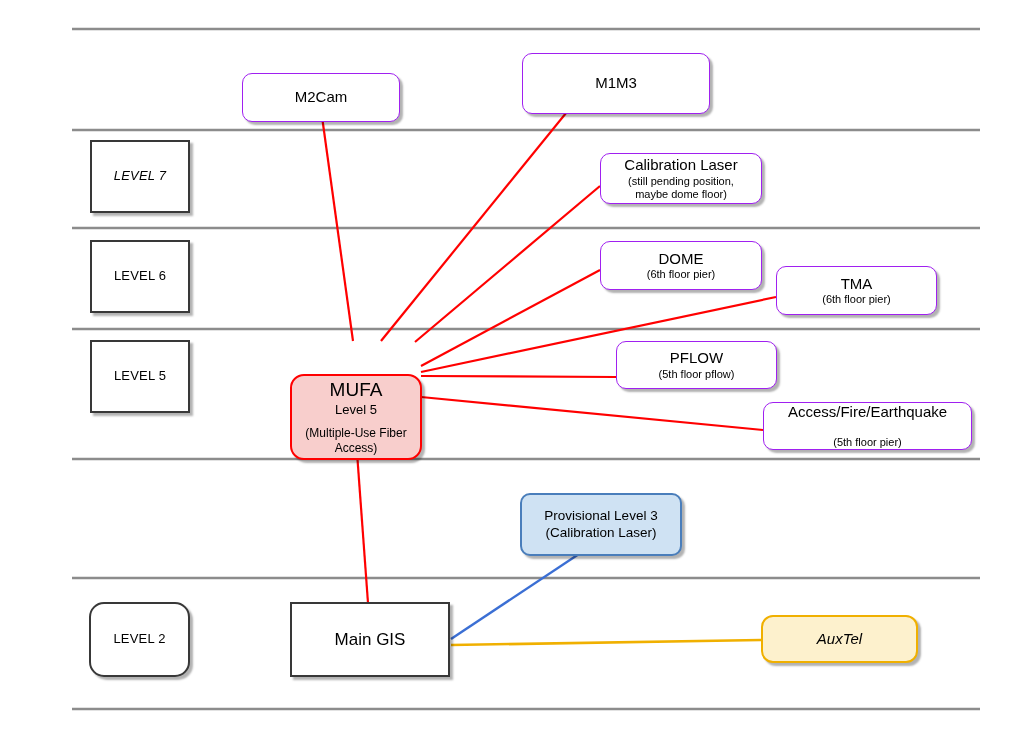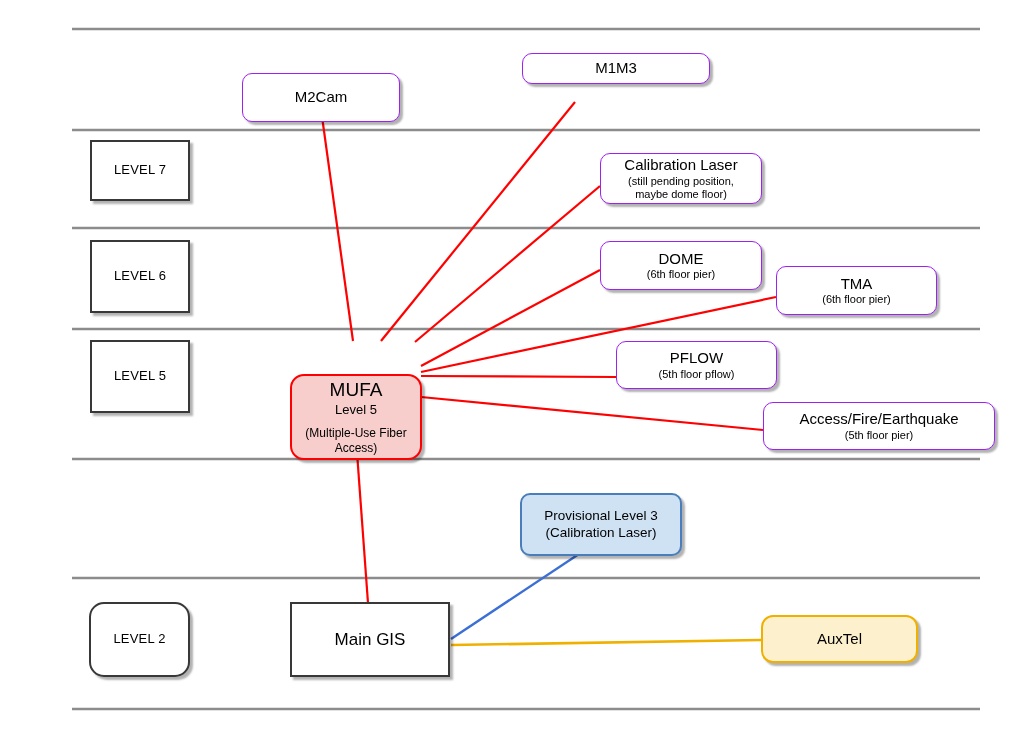--- a/index.html
+++ b/index.html
@@ -85,38 +85,38 @@
       <line x1="616" y1="377" x2="421" y2="376"></line>
       <line x1="763" y1="430" x2="421" y2="397"></line>
       <line x1="355" y1="425" x2="368" y2="603"></line>
     </g>
 
     <line x1="451" y1="639" x2="597" y2="542" stroke="#3b6fd4" stroke-width="2.4"></line>
 
     <line x1="451" y1="645" x2="761" y2="640" stroke="#f0b000" stroke-width="2.6"></line>
   </svg>
 
-  <div class="node levelbox shadow" style="left:90px;top:140px;width:100px;height:61px;">
+  <div class="node levelbox shadow" style="left:90px;top:140px;width:100px;height:73px;font-style:italic;">
     <span>LEVEL 7</span>
   </div>
   <div class="node levelbox shadow" style="left:90px;top:240px;width:100px;height:73px;">
     <span>LEVEL 6</span>
   </div>
   <div class="node levelbox shadow" style="left:90px;top:340px;width:100px;height:73px;">
     <span>LEVEL 5</span>
   </div>
   <div class="node levelbox shadow" style="left:89px;top:602px;width:101px;height:75px;border-radius:15px;">
     <span>LEVEL 2</span>
   </div>
 
   <div class="node purple shadow" style="left:242px;top:53px;width:158px;height:49px;margin-top:20px;">
     <span class="title">M2Cam</span>
   </div>
 
-  <div class="node purple shadow" style="left:522px;top:53px;width:188px;height:31px;">
+  <div class="node purple shadow" style="left:522px;top:53px;width:188px;height:61px;">
     <span class="title">M1M3</span>
   </div>
 
   <div class="node purple shadow" style="left:600px;top:153px;width:162px;height:51px;">
     <span class="title">Calibration Laser</span>
     <span class="sub">(still pending position,</span>
     <span class="sub">maybe dome floor)</span>
   </div>
 
   <div class="node purple shadow" style="left:600px;top:241px;width:162px;height:49px;">
@@ -133,31 +133,31 @@
     <span class="title">MUFA</span>
     <span class="sub">Level 5</span>
     <span class="note">(Multiple-Use Fiber Access)</span>
   </div>
 
   <div class="node purple shadow" style="left:616px;top:341px;width:161px;height:48px;">
     <span class="title">PFLOW</span>
     <span class="sub">(5th floor pflow)</span>
   </div>
 
-  <div class="node purple shadow" style="left:763px;top:402px;width:232px;height:48px;">
+  <div class="node purple shadow" style="left:763px;top:402px;width:209px;height:48px;justify-content:space-between;">
     <span class="title">Access/Fire/Earthquake</span>
     <span class="sub">(5th floor pier)</span>
   </div>
 
   <div class="node bluebox shadow" style="left:520px;top:493px;width:162px;height:63px;">
     <span class="line">Provisional Level 3</span>
     <span class="line">(Calibration Laser)</span>
   </div>
 
   <div class="node plainbox shadow" style="left:290px;top:602px;width:160px;height:75px;">
     <span>Main GIS</span>
   </div>
 
-  <div class="node yellowbox shadow" style="left:761px;top:615px;width:157px;height:48px;">
+  <div class="node yellowbox shadow" style="left:761px;top:615px;width:157px;height:48px;font-style:italic;">
     <span>AuxTel</span>
   </div>
 
 </div>
 
 </body></html>

